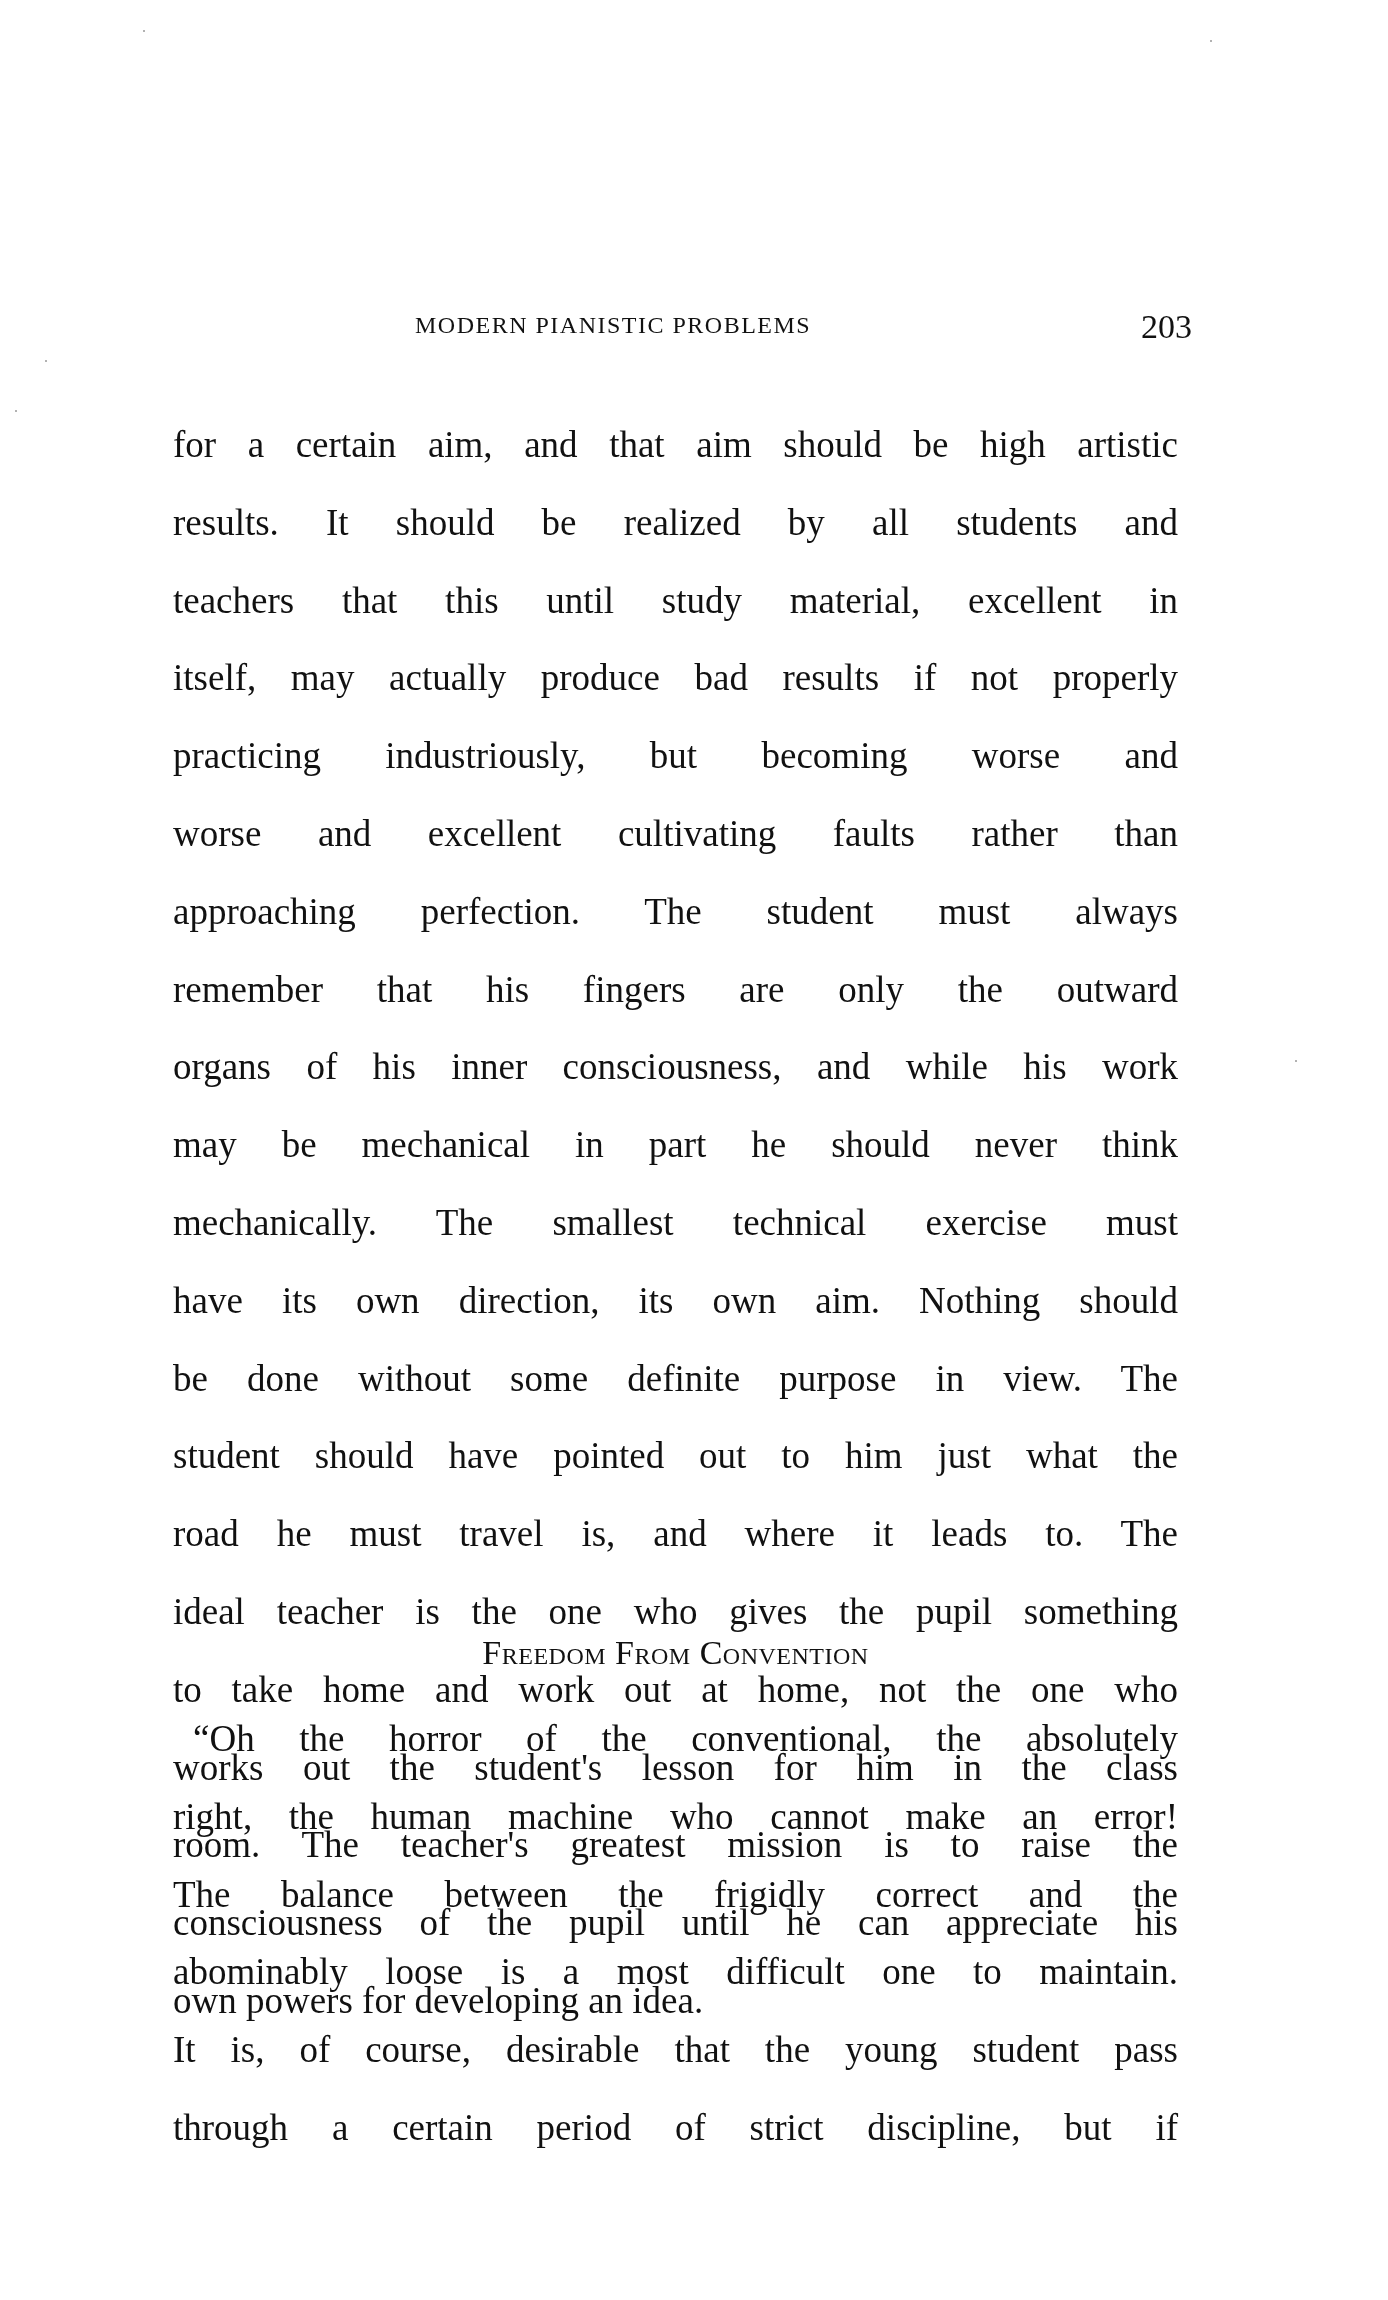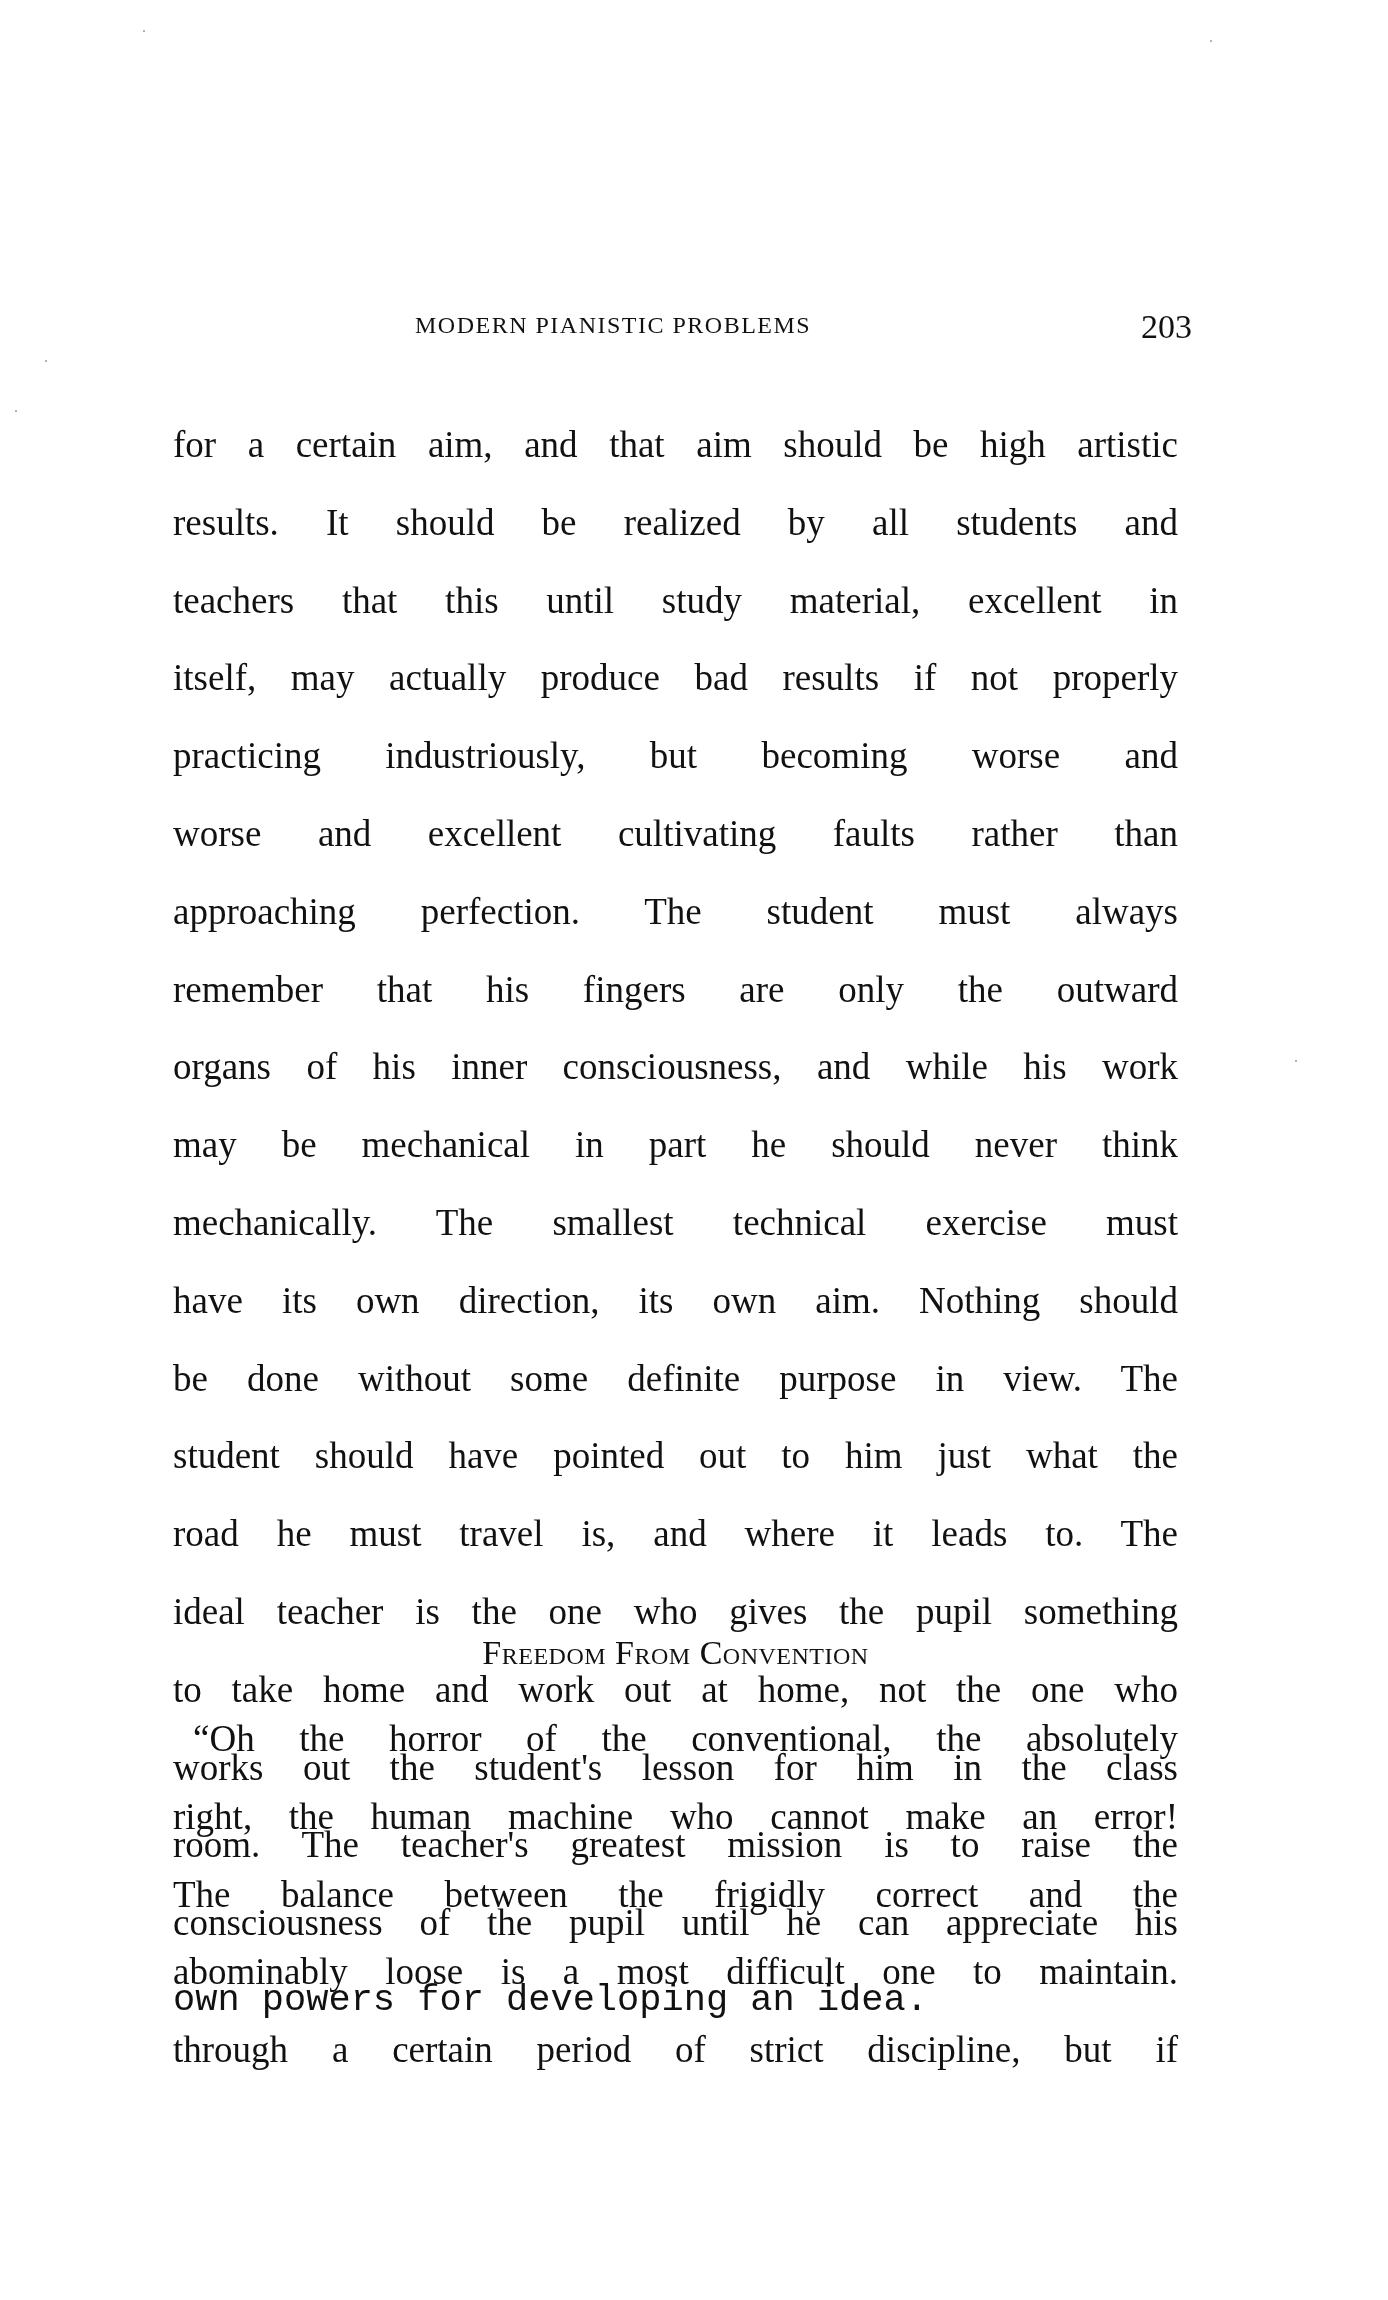--- a/index.html
+++ b/index.html
@@ -4,21 +4,21 @@
 <style>
   html, body { margin: 0; padding: 0; background: #ffffff; }
   body { width: 1388px; height: 2300px; position: relative; overflow: hidden;
          font-family: "Liberation Serif", "DejaVu Serif", serif; color: #111; }
   .running-head { position: absolute; top: 308px; left: 187px; width: 1005px; height: 40px; }
   .running-title { position: absolute; left: 228px; top: 4px; font-size: 24px; letter-spacing: 1.5px; }
   .page-number { position: absolute; right: 0; top: 0; font-size: 34px; }
   .body-text { position: absolute; left: 173px; top: 394px; width: 1005px; }
   .line { display: block; font-size: 37px; line-height: 53.8px; height: 53.8px; white-space: nowrap;
           text-align: justify; text-align-last: justify; transform-origin: left center; margin-top: 24px; }
-  .line.last { text-align-last: left; font-family: Liberation Mono, monospace; }
+  .line.last { text-align-last: left; }
   .section-heading { position: absolute; top: 1634px; left: 173px; width: 1005px; text-align: center;
                      font-size: 34px; font-variant: small-caps; letter-spacing: 0.5px; }
   .quote-text { position: absolute; left: 173px; top: 1688px; width: 1005px; }
   .indent { padding-left: 20px; }
   .speck { position: absolute; width: 2px; height: 2px; background: #999; border-radius: 1px; }
 </style>
 </head>
 <body>
 
 <div class="running-head">
@@ -50,20 +50,21 @@
   <span class="line last" style="white-space: nowrap;">own powers for developing an idea.</span>
 </div>
 
 <div class="section-heading">Freedom From Convention</div>
 
 <div class="quote-text">
   <span class="line indent" style="white-space: nowrap;">“Oh the horror of the conventional, the absolutely</span>
   <span class="line" style="white-space: nowrap;">right, the human machine who cannot make an error!</span>
   <span class="line" style="white-space: nowrap;">The balance between the frigidly correct and the</span>
   <span class="line" style="white-space: nowrap;">abominably loose is a most difficult one to maintain.</span>
+  <span class="line" style="white-space: nowrap;">It is, of course, desirable that the young student pass</span>
   <span class="line" style="white-space: nowrap;">through a certain period of strict discipline, but if</span>
 </div>
 
 <div class="speck" style="left:143px;top:30px;"></div>
 <div class="speck" style="left:1210px;top:40px;"></div>
 <div class="speck" style="left:45px;top:360px;"></div>
 <div class="speck" style="left:1295px;top:1060px;"></div>
 <div class="speck" style="left:15px;top:410px;"></div>
 
 </body></html>

